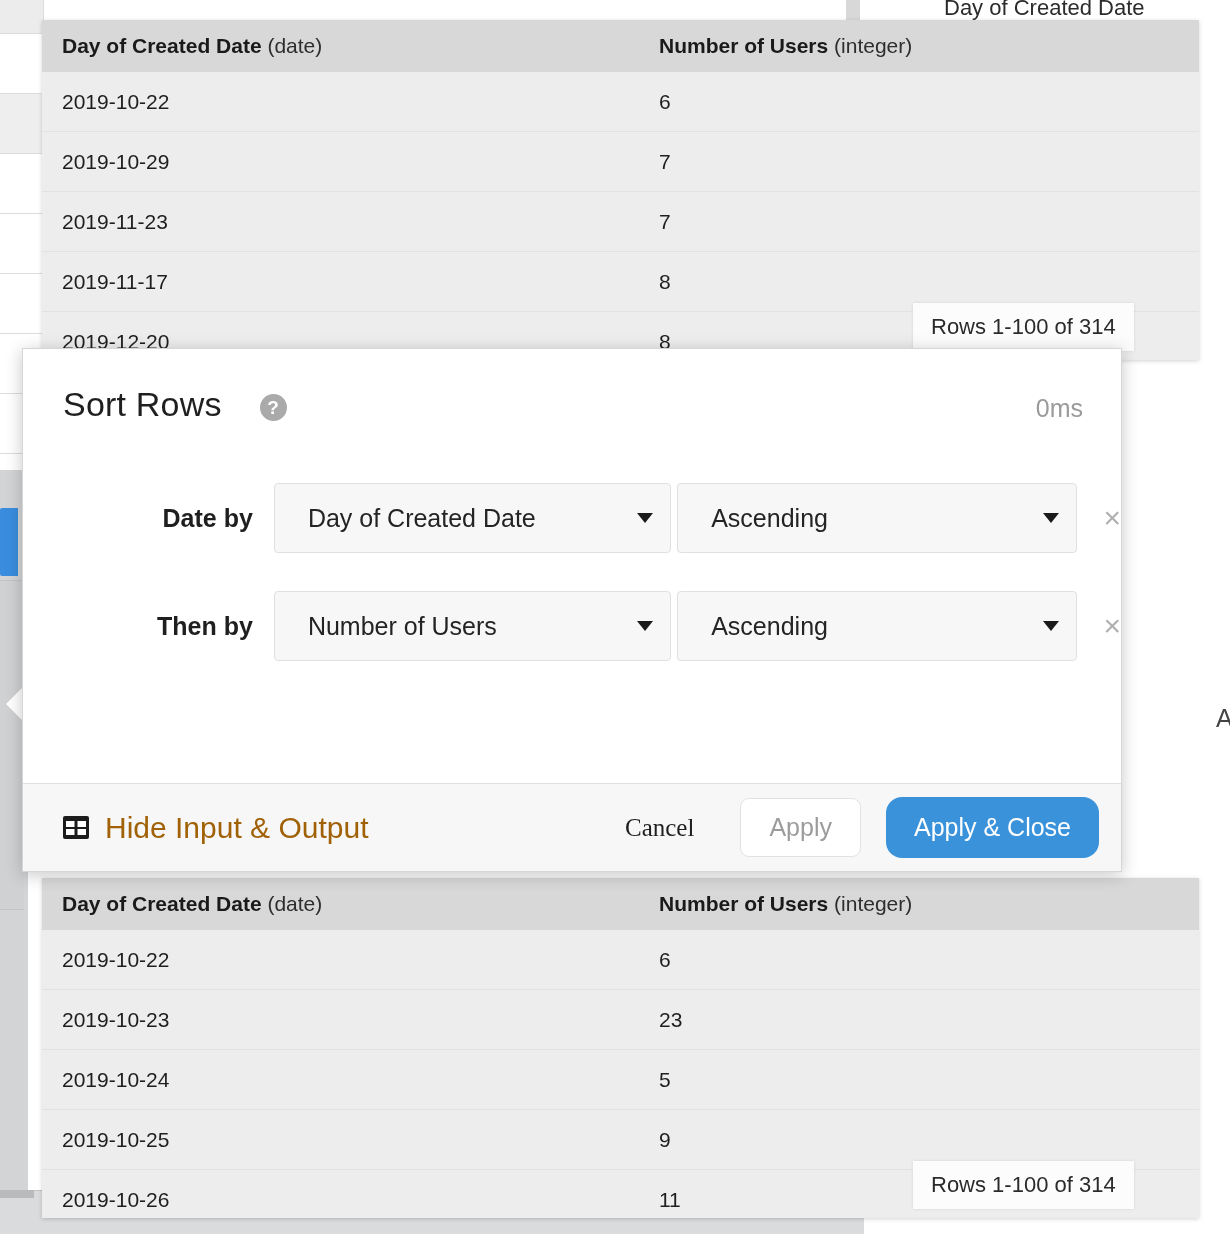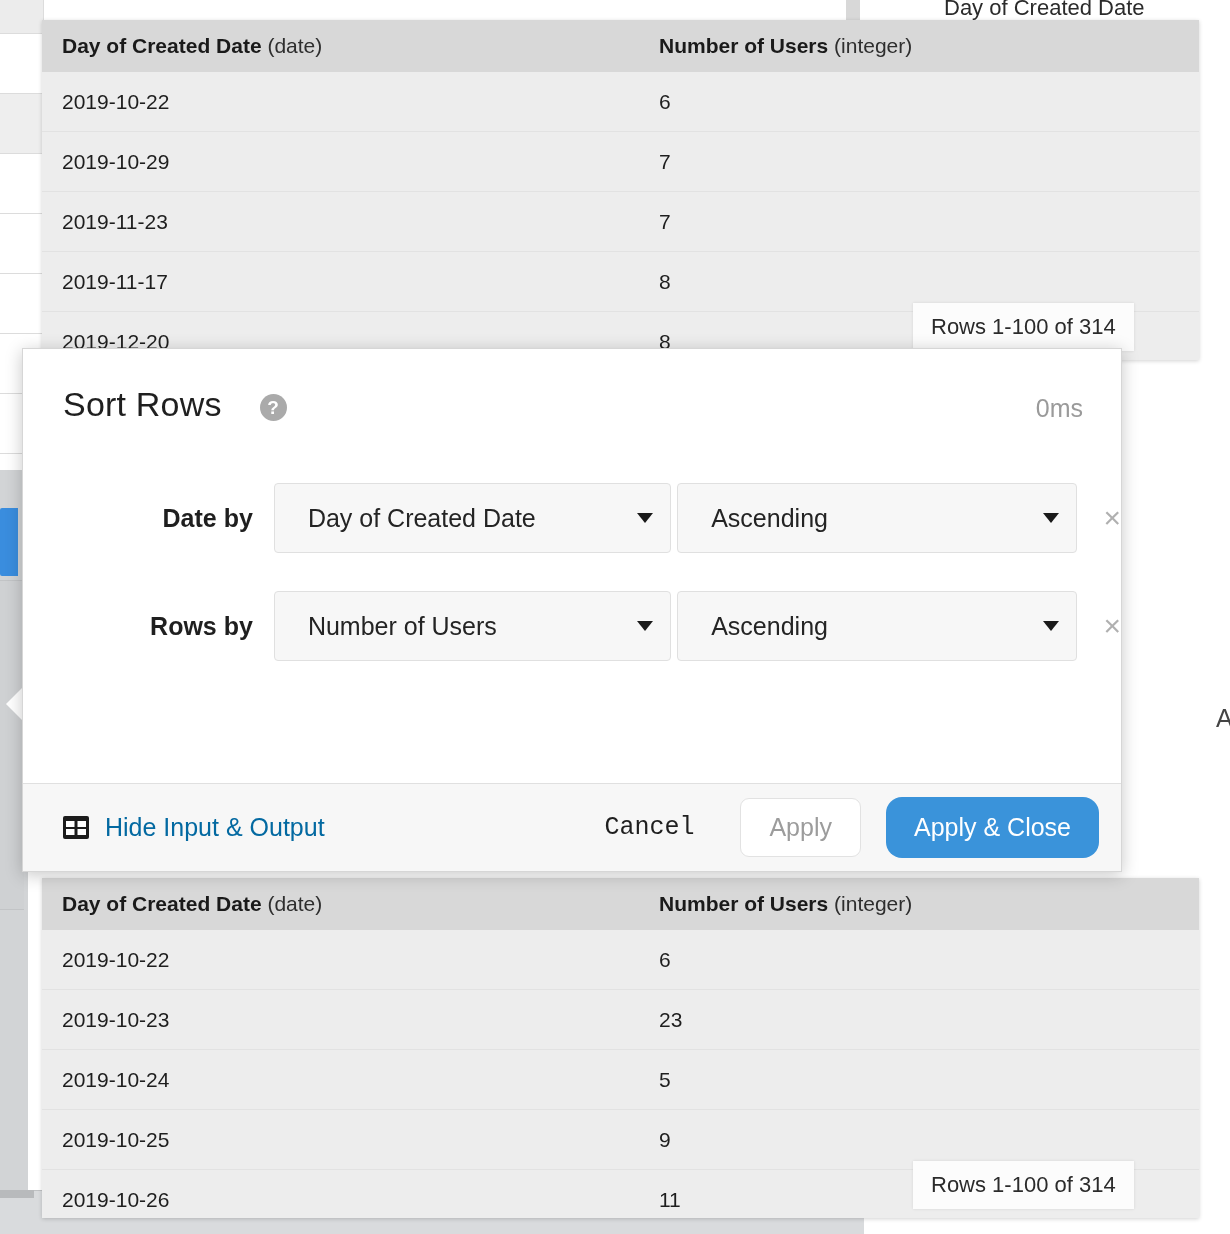--- a/index.html
+++ b/index.html
@@ -262,22 +262,22 @@
     height: 88px;
     background: #f7f7f7;
     border-top: 1px solid #e0e0e0;
     display: flex;
     align-items: center;
     padding: 0 22px 0 40px;
   }
   .hide-io {
     display: flex;
     align-items: center;
-    font-size: 25px;
-    color: #0369a1;
+    font-size: 30px;
+    color: #a16207;
     cursor: pointer;
   }
   .grid-icon {
     width: 26px; height: 23px;
     margin-right: 16px;
     display: inline-block;
   }
   .grid-icon svg { display: block; }
 
   .footer-right {
@@ -285,21 +285,21 @@
     display: flex;
     align-items: center;
   }
   .btn-cancel {
     font-size: 25px;
     color: #1f1f1f;
     background: transparent;
     border: none;
     padding: 14px 22px;
     cursor: pointer;
-    font-family: Liberation Mono, monospace;
+    font-family: Liberation Serif, serif;
   }
   .btn-apply {
     font-size: 25px;
     color: #9c9c9c;
     background: #ffffff;
     border: 1px solid #e2e2e2;
     border-radius: 9px;
     padding: 14px 28px;
     margin-left: 24px;
     cursor: pointer;
@@ -451,21 +451,21 @@
 
           <div class="select-box sel-dir">
             <span class="sel-text">Ascending</span>
             <span class="caret"></span>
           </div>
 
           <div class="remove-x">×</div>
         </div>
 
         <div class="sort-row">
-          <div class="sort-label">Rows by</div>
+          <div class="sort-label">Then by</div>
 
           <div class="select-box sel-field">
             <span class="sel-text">Number of Users</span>
             <span class="caret"></span>
           </div>
 
           <div class="select-box sel-dir">
             <span class="sel-text">Ascending</span>
             <span class="caret"></span>
           </div>

